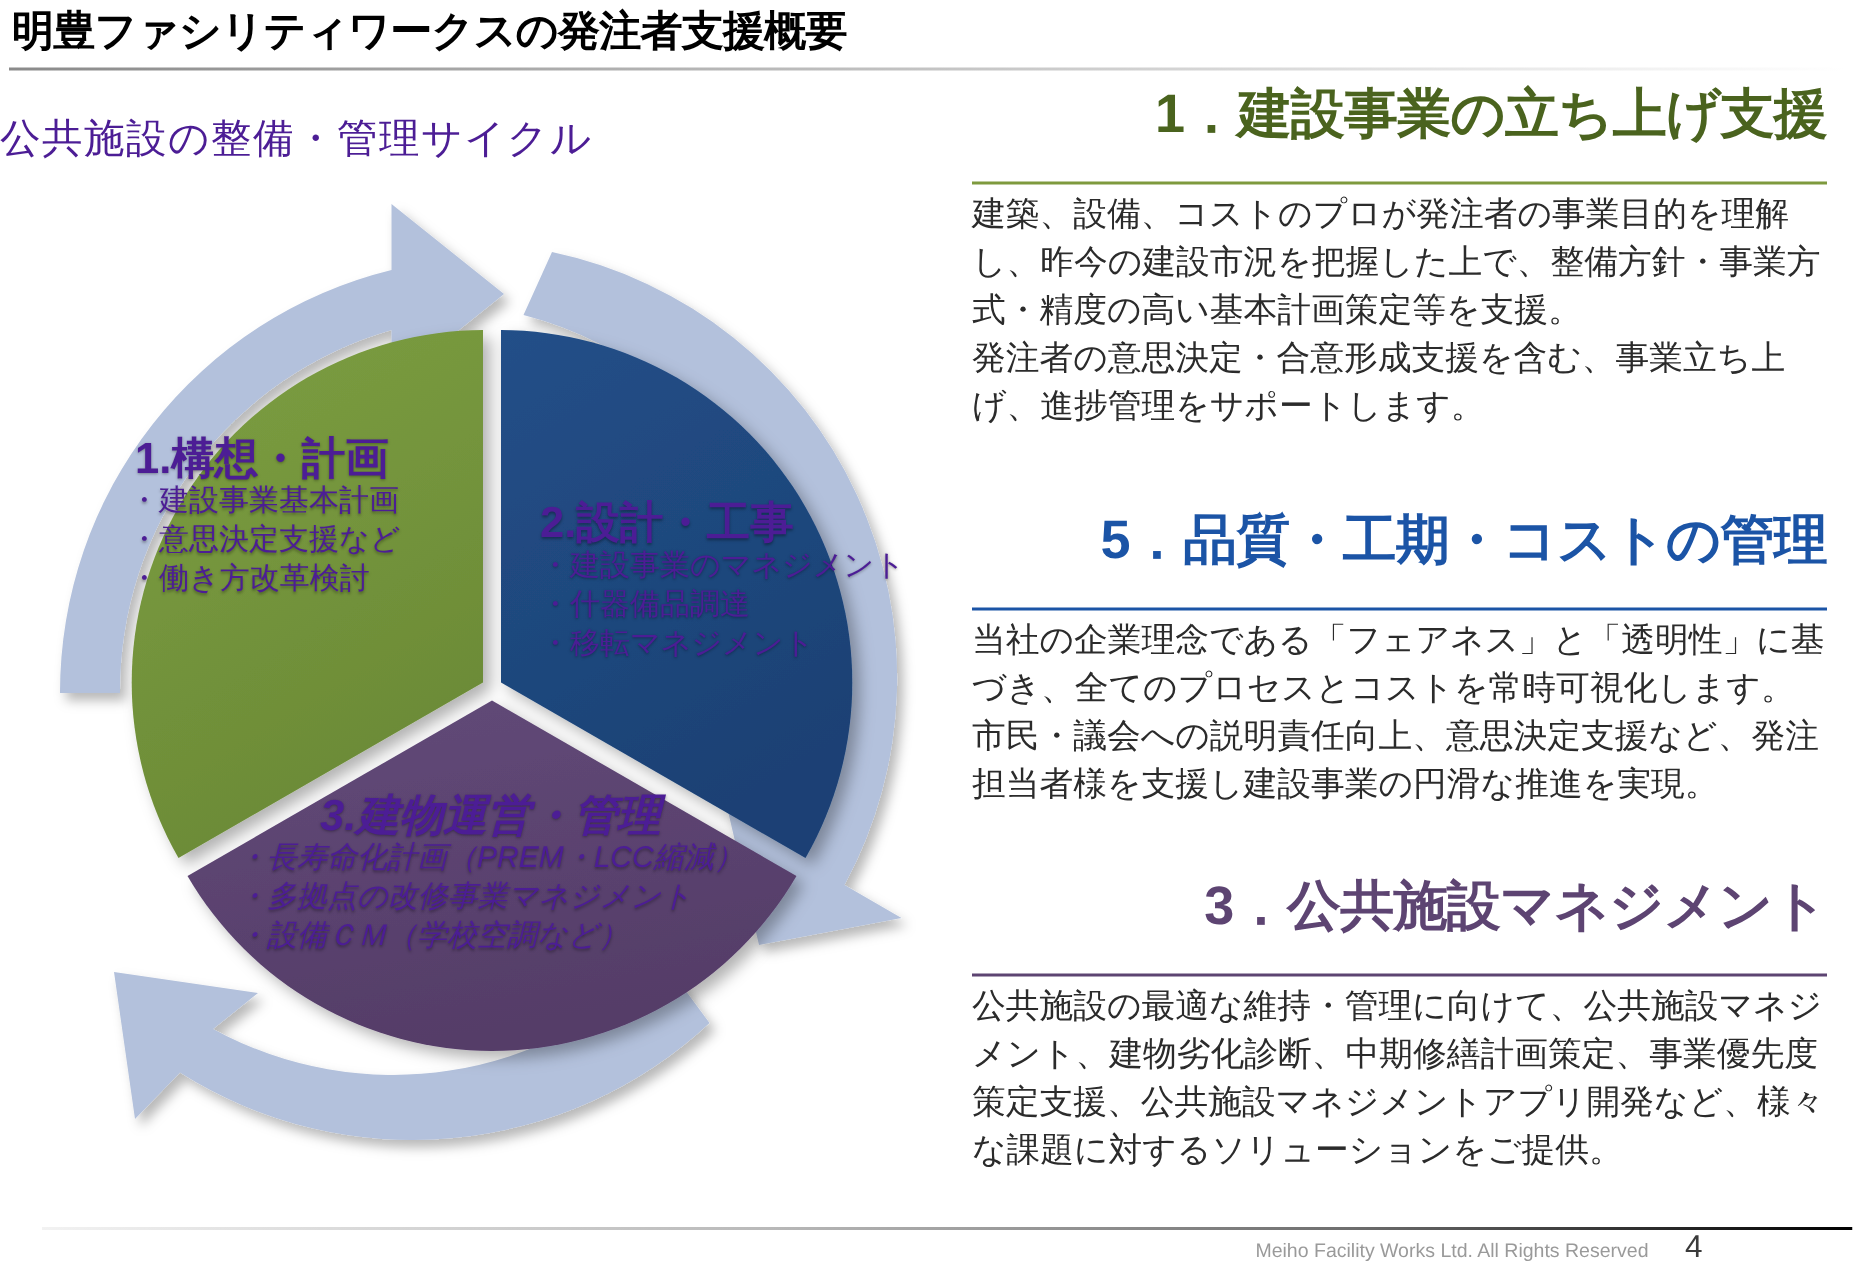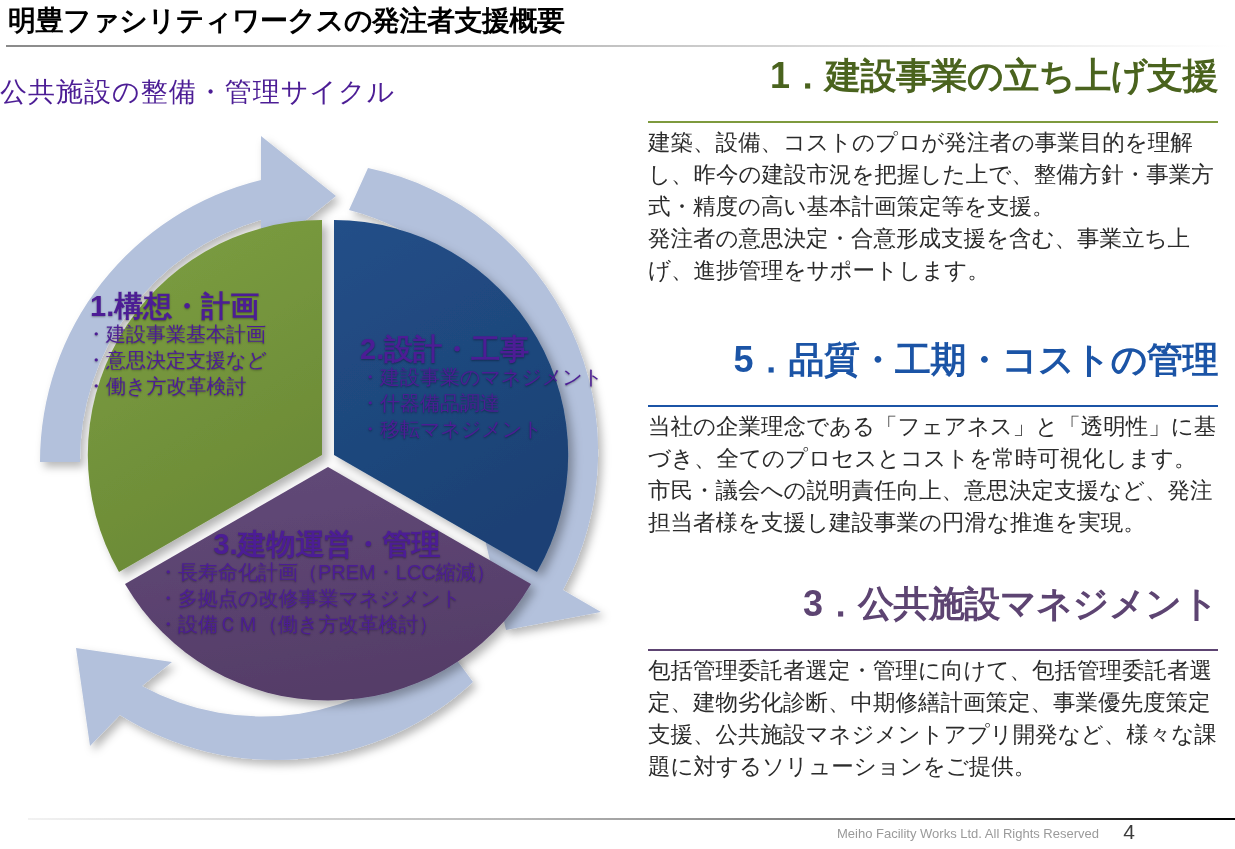--- a/index.html
+++ b/index.html
@@ -82,21 +82,21 @@
     line-height: 1.28;
     white-space: nowrap;
   }
 
   
   #wedge1-text { left: 68px; top: 180px; }
   #wedge1-text .wedge-head { margin-left: 4px; }
   
   #wedge2-text { left: 342px; top: 180px; margin-top: 43px; }
   
-  #wedge3-text { left: 140px; top: 418px; }
+  #wedge3-text { left: 140px; top: 418px; font-style: italic; }
   #wedge3-text .wedge-head { text-align: center; }
 
   
   #content-panel {
     position: absolute;
     left: 648px; top: 52px;
     width: 570px;
     height: 756px;
   }
   .section { position: absolute; left: 0; width: 570px; }
@@ -245,21 +245,21 @@
           <div>・什器備品調達</div>
           <div>・移転マネジメント</div>
         </div>
       </div>
 
       <div class="wedge-text" id="wedge3-text">
         <div class="wedge-head">3.建物運営・管理</div>
         <div class="wedge-list">
           <div>・長寿命化計画（PREM・LCC縮減）</div>
           <div>・多拠点の改修事業マネジメント</div>
-          <div>・設備ＣＭ（働き方改革検討）</div>
+          <div>・設備ＣＭ（学校空調など）</div>
         </div>
       </div>
     </div>
   </div>
 
   <div id="content-panel">
 
     <div class="section" id="section-1">
       <div class="section-heading">1．建設事業の立ち上げ支援</div>
       <div class="section-rule"></div>
@@ -274,21 +274,21 @@
       <div class="section-rule"></div>
       <div class="section-body">
         <p>当社の企業理念である「フェアネス」と「透明性」に基づき、全てのプロセスとコストを常時可視化します。市民・議会への説明責任向上、意思決定支援など、発注担当者様を支援し建設事業の円滑な推進を実現。</p>
       </div>
     </div>
 
     <div class="section" id="section-3">
       <div class="section-heading">3．公共施設マネジメント</div>
       <div class="section-rule"></div>
       <div class="section-body">
-        <p>包括管理委託者選定・管理に向けて、包括管理委託者選定、建物劣化診断、中期修繕計画策定、事業優先度策定支援、公共施設マネジメントアプリ開発など、様々な課題に対するソリューションをご提供。</p>
+        <p>公共施設の最適な維持・管理に向けて、公共施設マネジメント、建物劣化診断、中期修繕計画策定、事業優先度策定支援、公共施設マネジメントアプリ開発など、様々な課題に対するソリューションをご提供。</p>
       </div>
     </div>
 
   </div>
 
   <div id="footer-rule"></div>
   <div id="footer-copyright">Meiho Facility Works Ltd. All Rights Reserved</div>
   <div id="footer-page">4</div>
 
 </div>

